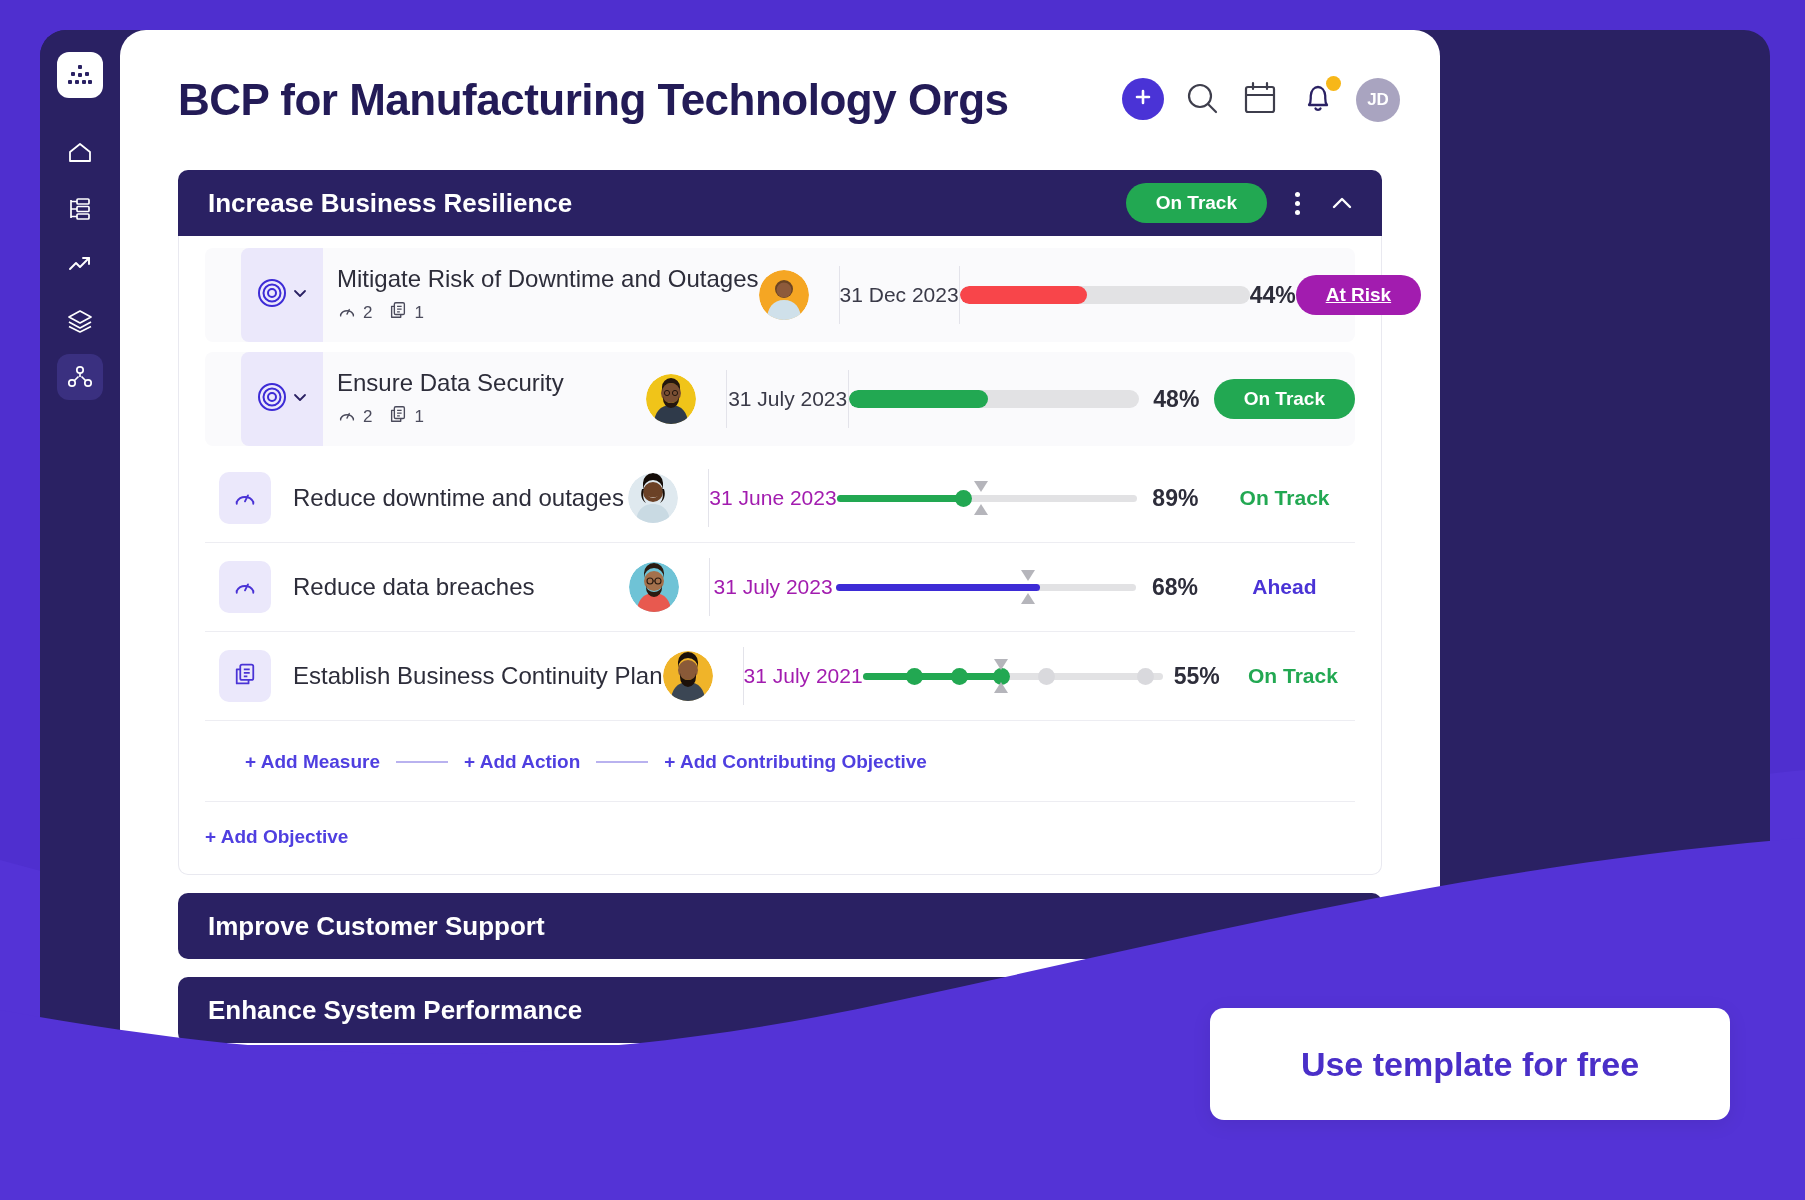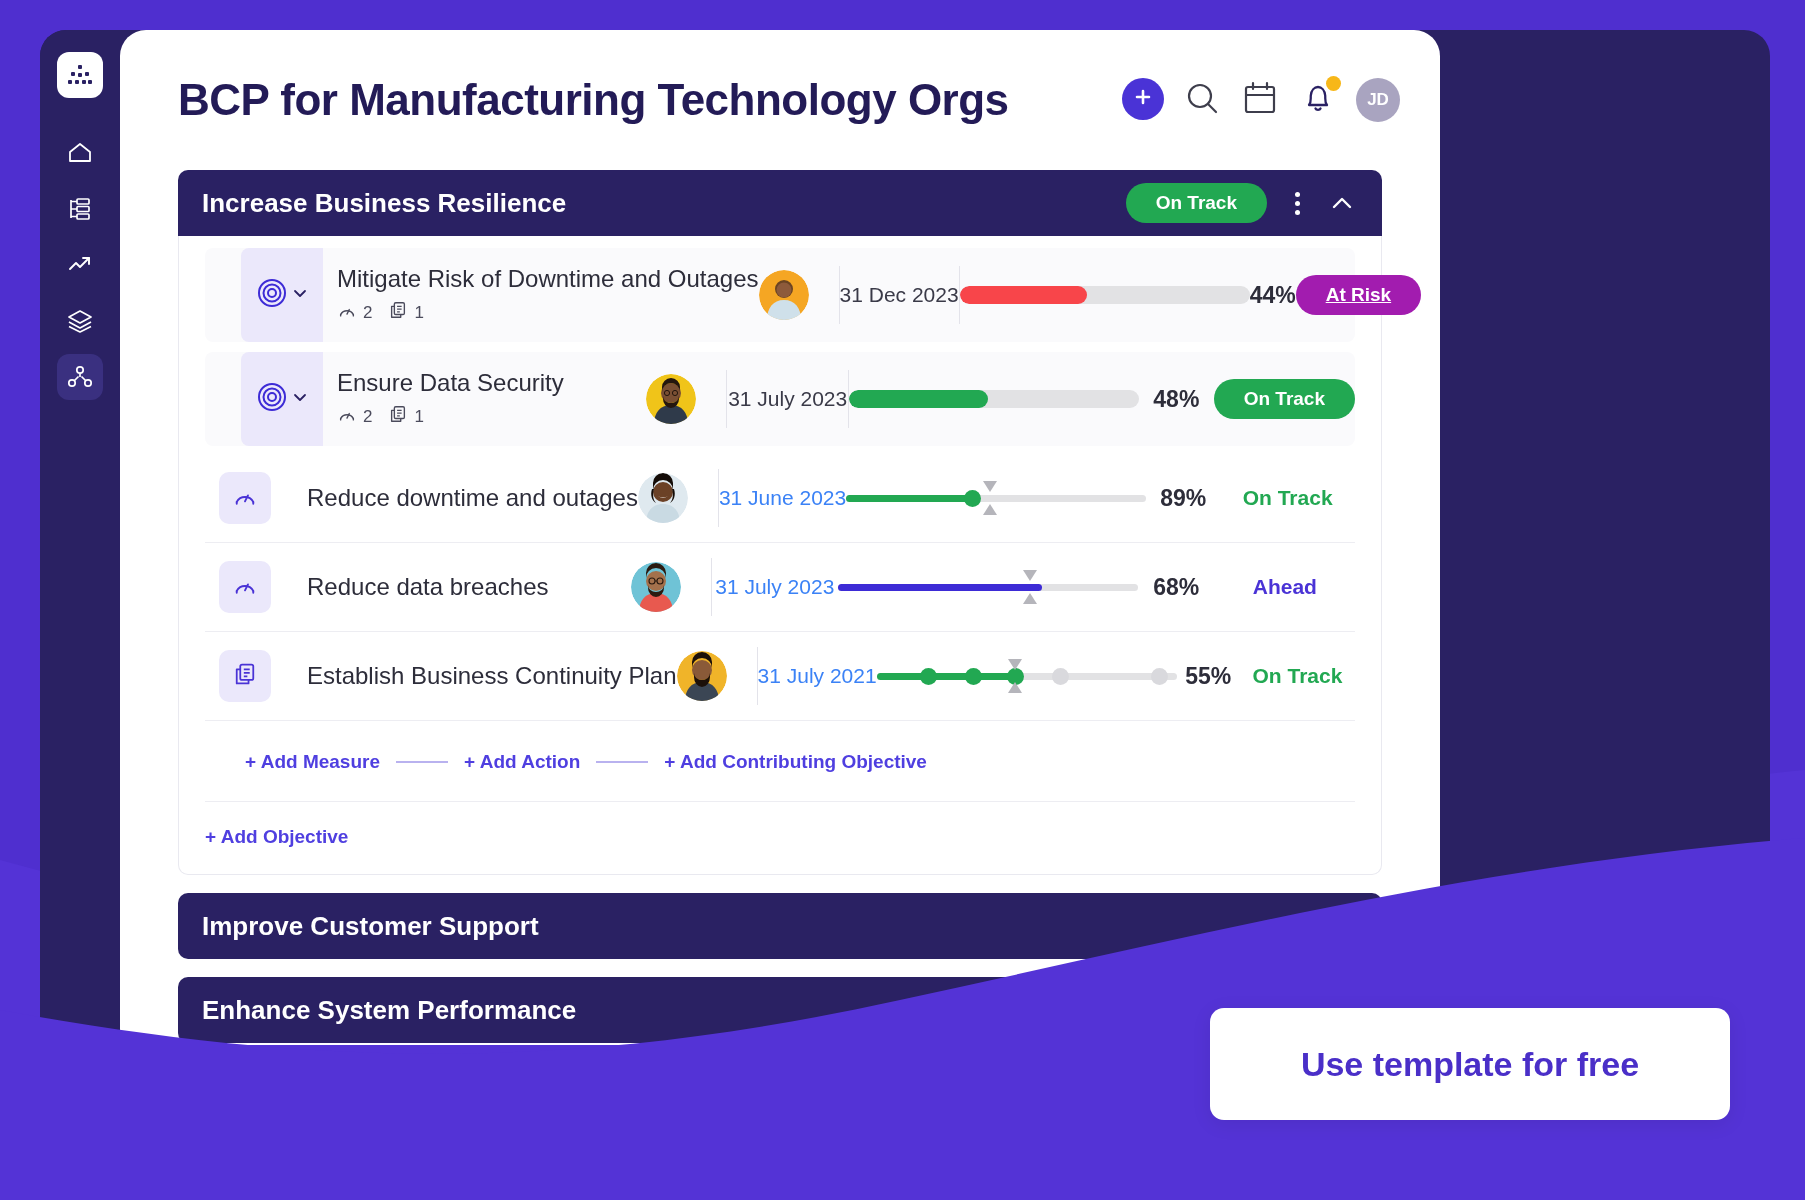--- a/index.html
+++ b/index.html
@@ -95,21 +95,21 @@
 
   
   #goal-area { padding: 0 58px; }
 
   .goal-card { margin-bottom: 18px; }
   .goal-header {
     background: #2a2163;
     border-radius: 10px;
     height: 66px;
     display: flex; align-items: center;
-    padding: 0 26px 0 24px;
+    padding: 0 26px 0 30px;
   }
   .goal-header.collapsed { border-radius: 10px; }
   .goal-header.expanded { border-radius: 10px 10px 0 0; }
   .goal-title {
     color: #ffffff;
     font-size: 26px;
     font-weight: 600;
   }
   .goal-right { margin-left: auto; display: flex; align-items: center; gap: 20px; }
   .pill {
@@ -191,27 +191,27 @@
     margin: 0 26px;
     border-bottom: 1px solid #ededf2;
   }
   .mea-icon-cell {
     width: 52px; height: 52px; margin-left: 14px;
     background: #ebe8fb; border-radius: 10px;
     display: flex; align-items: center; justify-content: center;
     flex-shrink: 0; cursor: pointer;
   }
   .mea-name {
-    padding-left: 36px; width: 498px;
+    padding-left: 22px; width: 498px;
     font-size: 24px; color: #2d2d3a;
     white-space: nowrap;
   }
   .mea-date {
     width: 180px; text-align: center;
-    font-size: 21px; color: #3b82f6;
+    font-size: 21px; color: #a21caf;
     border-left: 1px solid #e3e3ea;
     height: 58px; display: flex; align-items: center; justify-content: center;
     margin-left: 30px;
     white-space: nowrap;
   }
   .mea-slider { width: 315px; display: flex; align-items: center; justify-content: center; }
   .slider {
     position: relative; width: 300px; height: 34px;
   }
   .slider .track {

